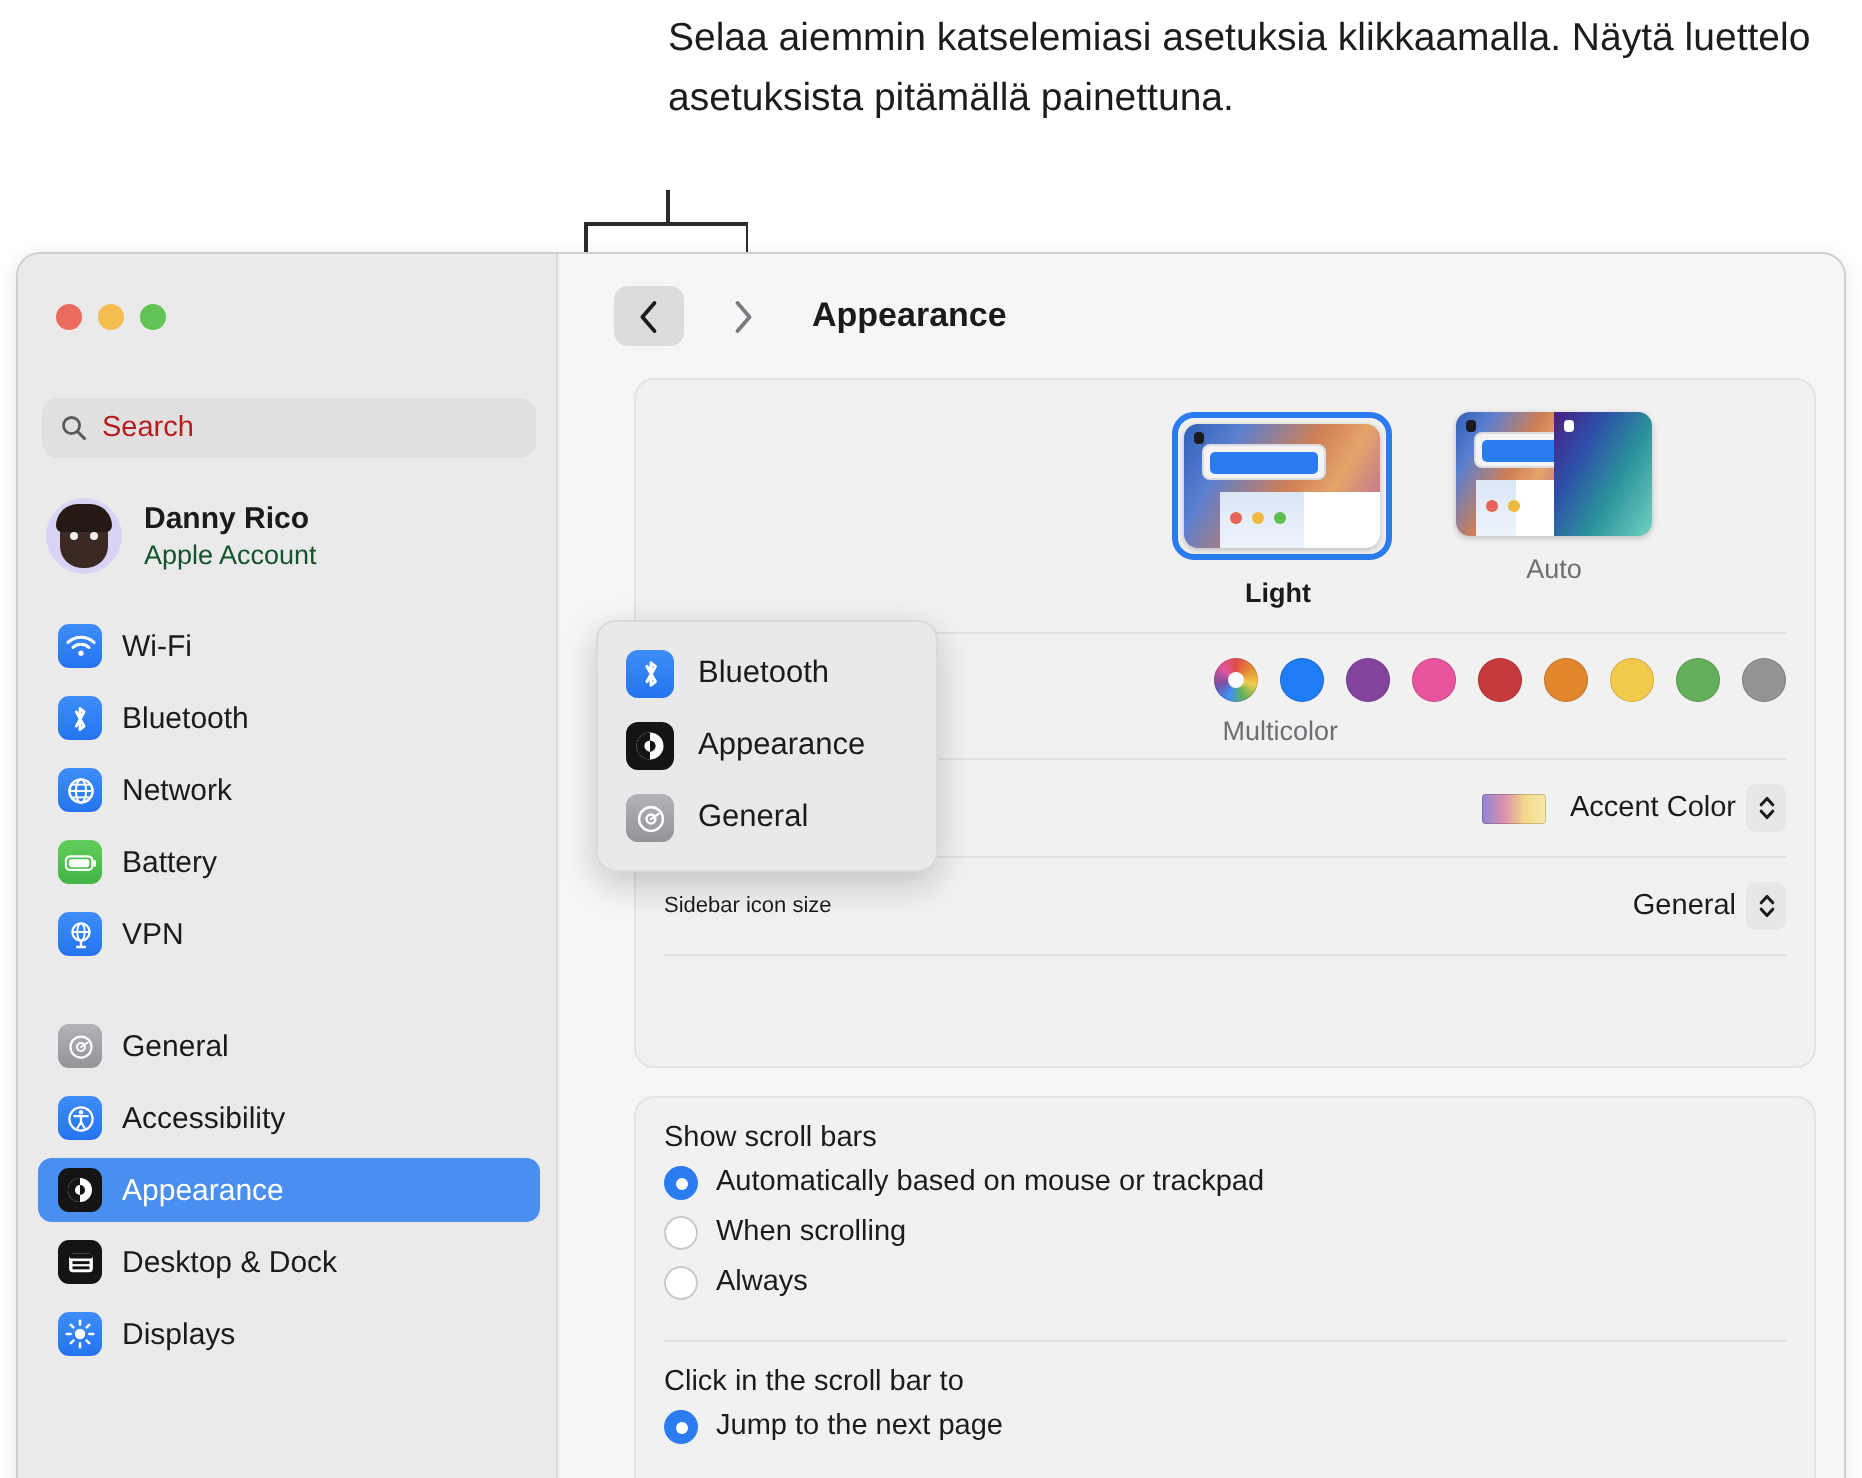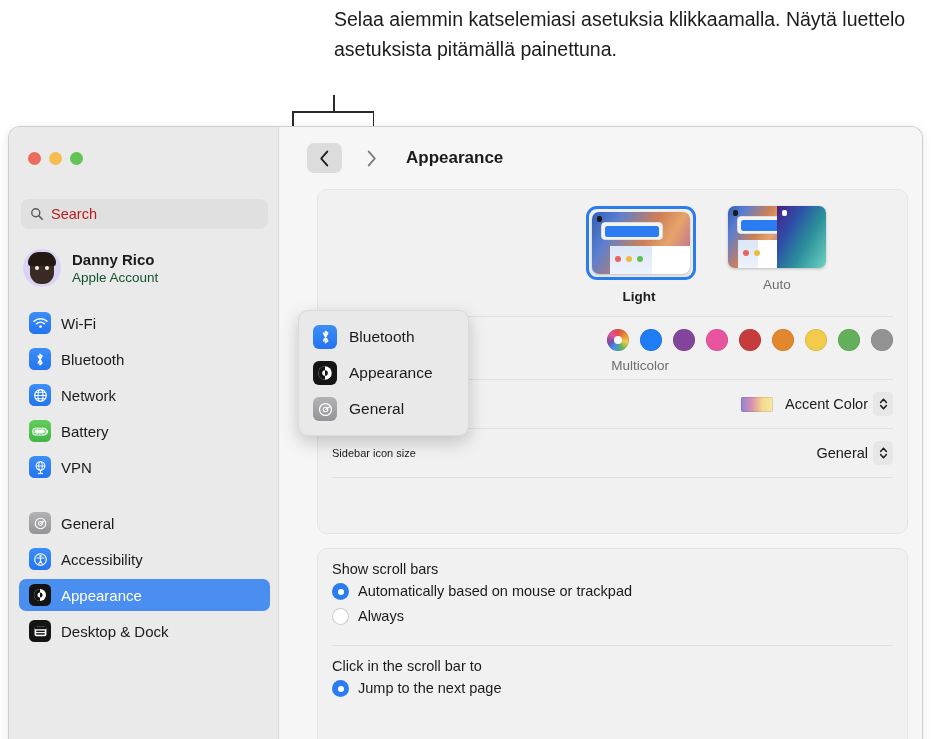--- a/index.html
+++ b/index.html
@@ -325,20 +325,38 @@
       <div class="nav-item">
         <span class="ic black">
           <svg width="15" height="13" viewBox="0 0 16 14">
             <rect x="1.6" y="2" width="12.8" height="10" rx="2" fill="#fff"></rect>
             <rect x="1.6" y="2" width="12.8" height="2.6" rx="1.2" fill="#141414"></rect>
             <rect x="3.4" y="6" width="9.2" height="1.6" fill="#141414"></rect>
             <rect x="3.4" y="8.8" width="9.2" height="1.6" fill="#141414"></rect>
           </svg>
         </span>
         <span class="nav-label">Desktop &amp; Dock</span>
+      </div>
+      <div class="nav-item">
+        <span class="ic blue">
+          <svg width="16" height="16" viewBox="0 0 16 16">
+            <circle cx="8" cy="8" r="2.6" fill="#fff"></circle>
+            <g stroke="#fff" stroke-width="1.3" stroke-linecap="round">
+              <line x1="8" y1="1.4" x2="8" y2="3.3"></line>
+                  <line x1="8" y1="12.7" x2="8" y2="14.6"></line>
+              <line x1="1.4" y1="8" x2="3.3" y2="8"></line>
+                  <line x1="12.7" y1="8" x2="14.6" y2="8"></line>
+              <line x1="3.4" y1="3.4" x2="4.7" y2="4.7"></line>
+                  <line x1="11.3" y1="11.3" x2="12.6" y2="12.6"></line>
+              <line x1="12.6" y1="3.4" x2="11.3" y2="4.7"></line>
+                  <line x1="4.7" y1="11.3" x2="3.4" y2="12.6"></line>
+            </g>
+          </svg>
+        </span>
+        <span class="nav-label">Displays</span>
       </div>
     </div>
   </div>
 
   <div class="content">
     <div class="toolbar">
       <div class="navbtn back">
         <svg width="11" height="17" viewBox="0 0 11 18">
           <path d="M8.4 1.6 2 9l6.4 7.4" fill="none" stroke="#1b1b1d" stroke-width="2" stroke-linecap="round" stroke-linejoin="round"></path>
         </svg>
@@ -447,20 +465,24 @@
     </div>
 
     <div class="card two">
       <div class="grp-title">Show scroll bars</div>
       <div class="radio-row">
         <span class="radio on"></span>
         <span class="radio-label">Automatically based on mouse or trackpad</span>
       </div>
       <div class="radio-row">
         <span class="radio"></span>
+        <span class="radio-label">When scrolling</span>
+      </div>
+      <div class="radio-row">
+        <span class="radio"></span>
         <span class="radio-label">Always</span>
       </div>
       <div class="sep" style="margin-top:12px;"></div>
       <div class="grp-title">Click in the scroll bar to</div>
       <div class="radio-row">
         <span class="radio on"></span>
         <span class="radio-label">Jump to the next page</span>
       </div>
     </div>
   </div>

